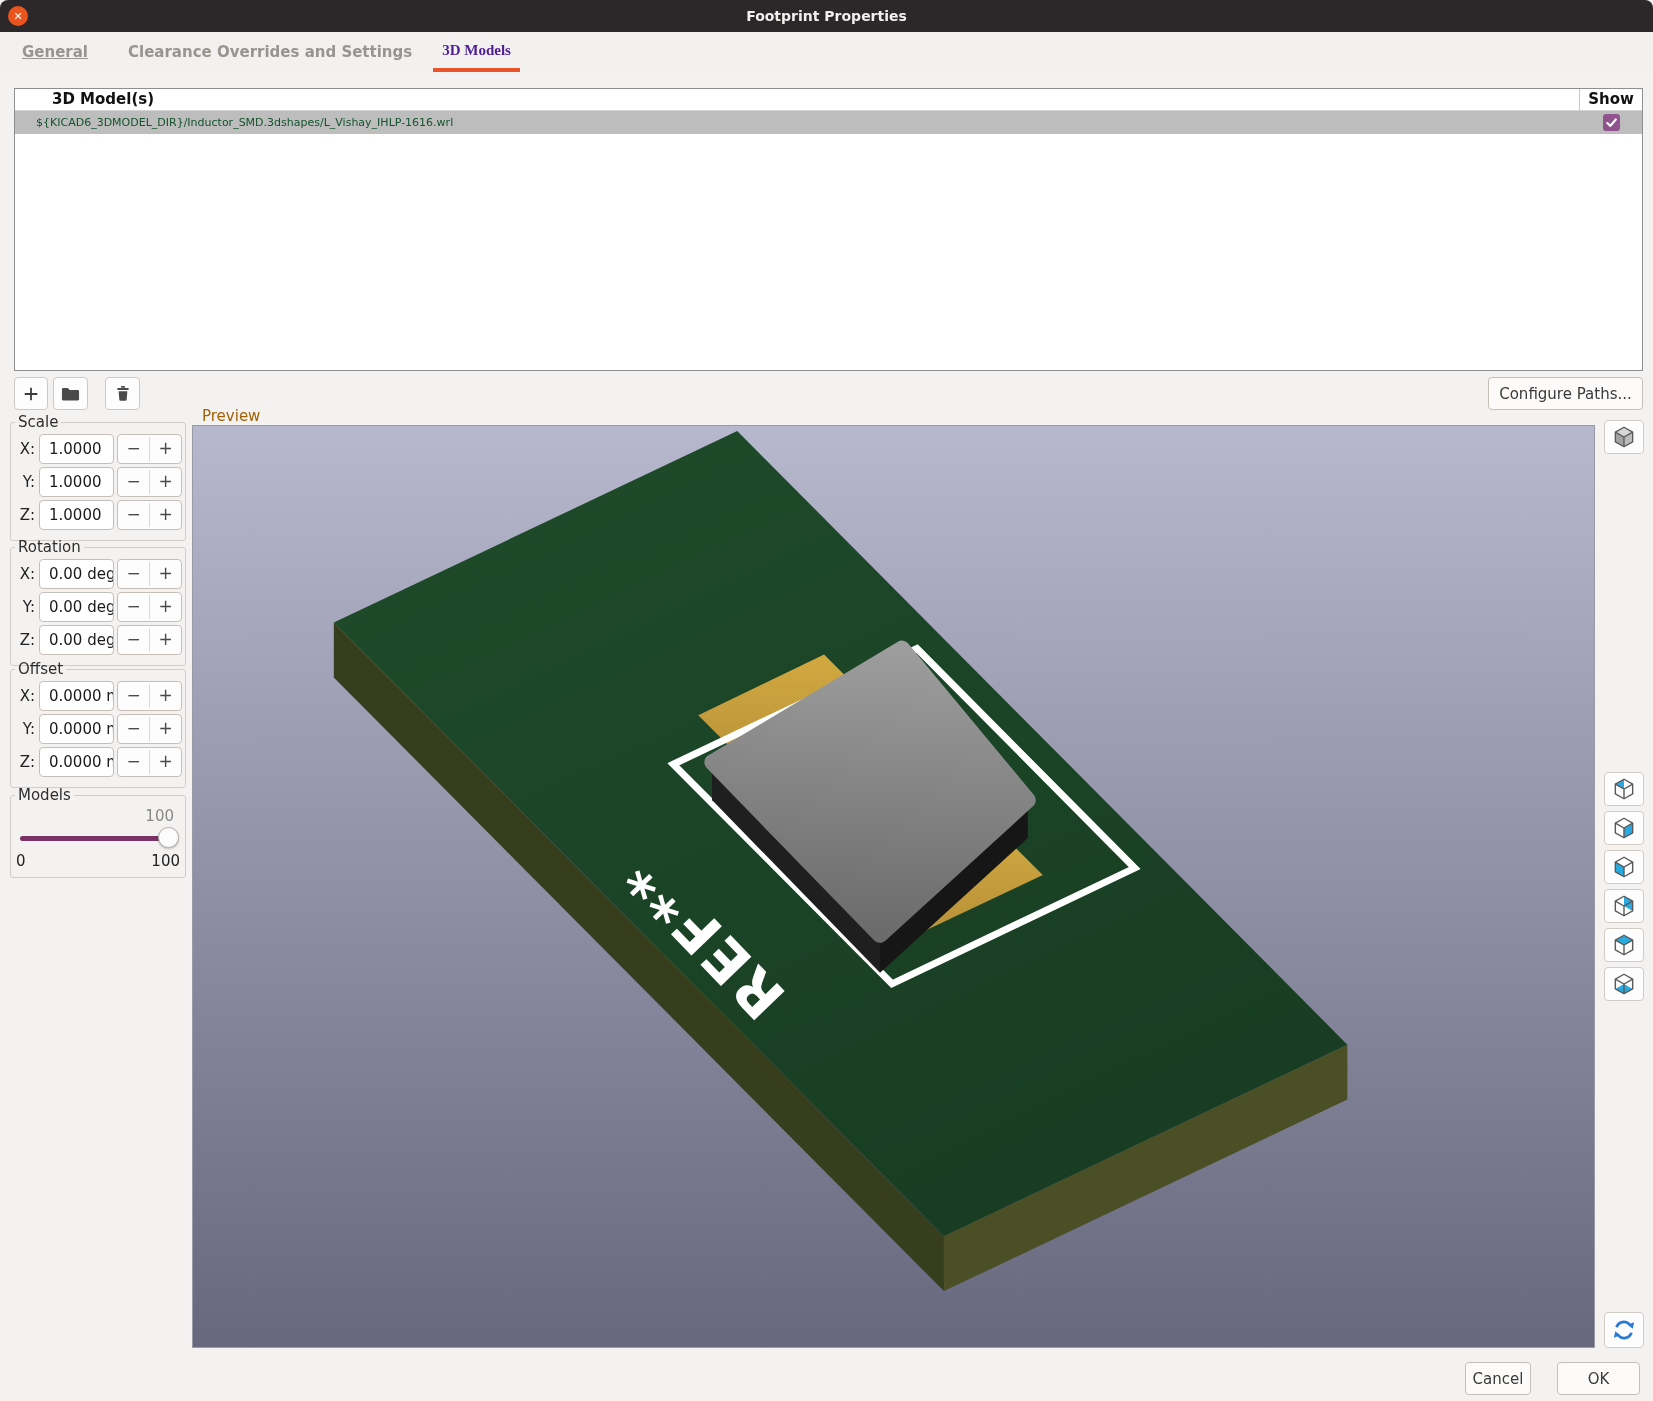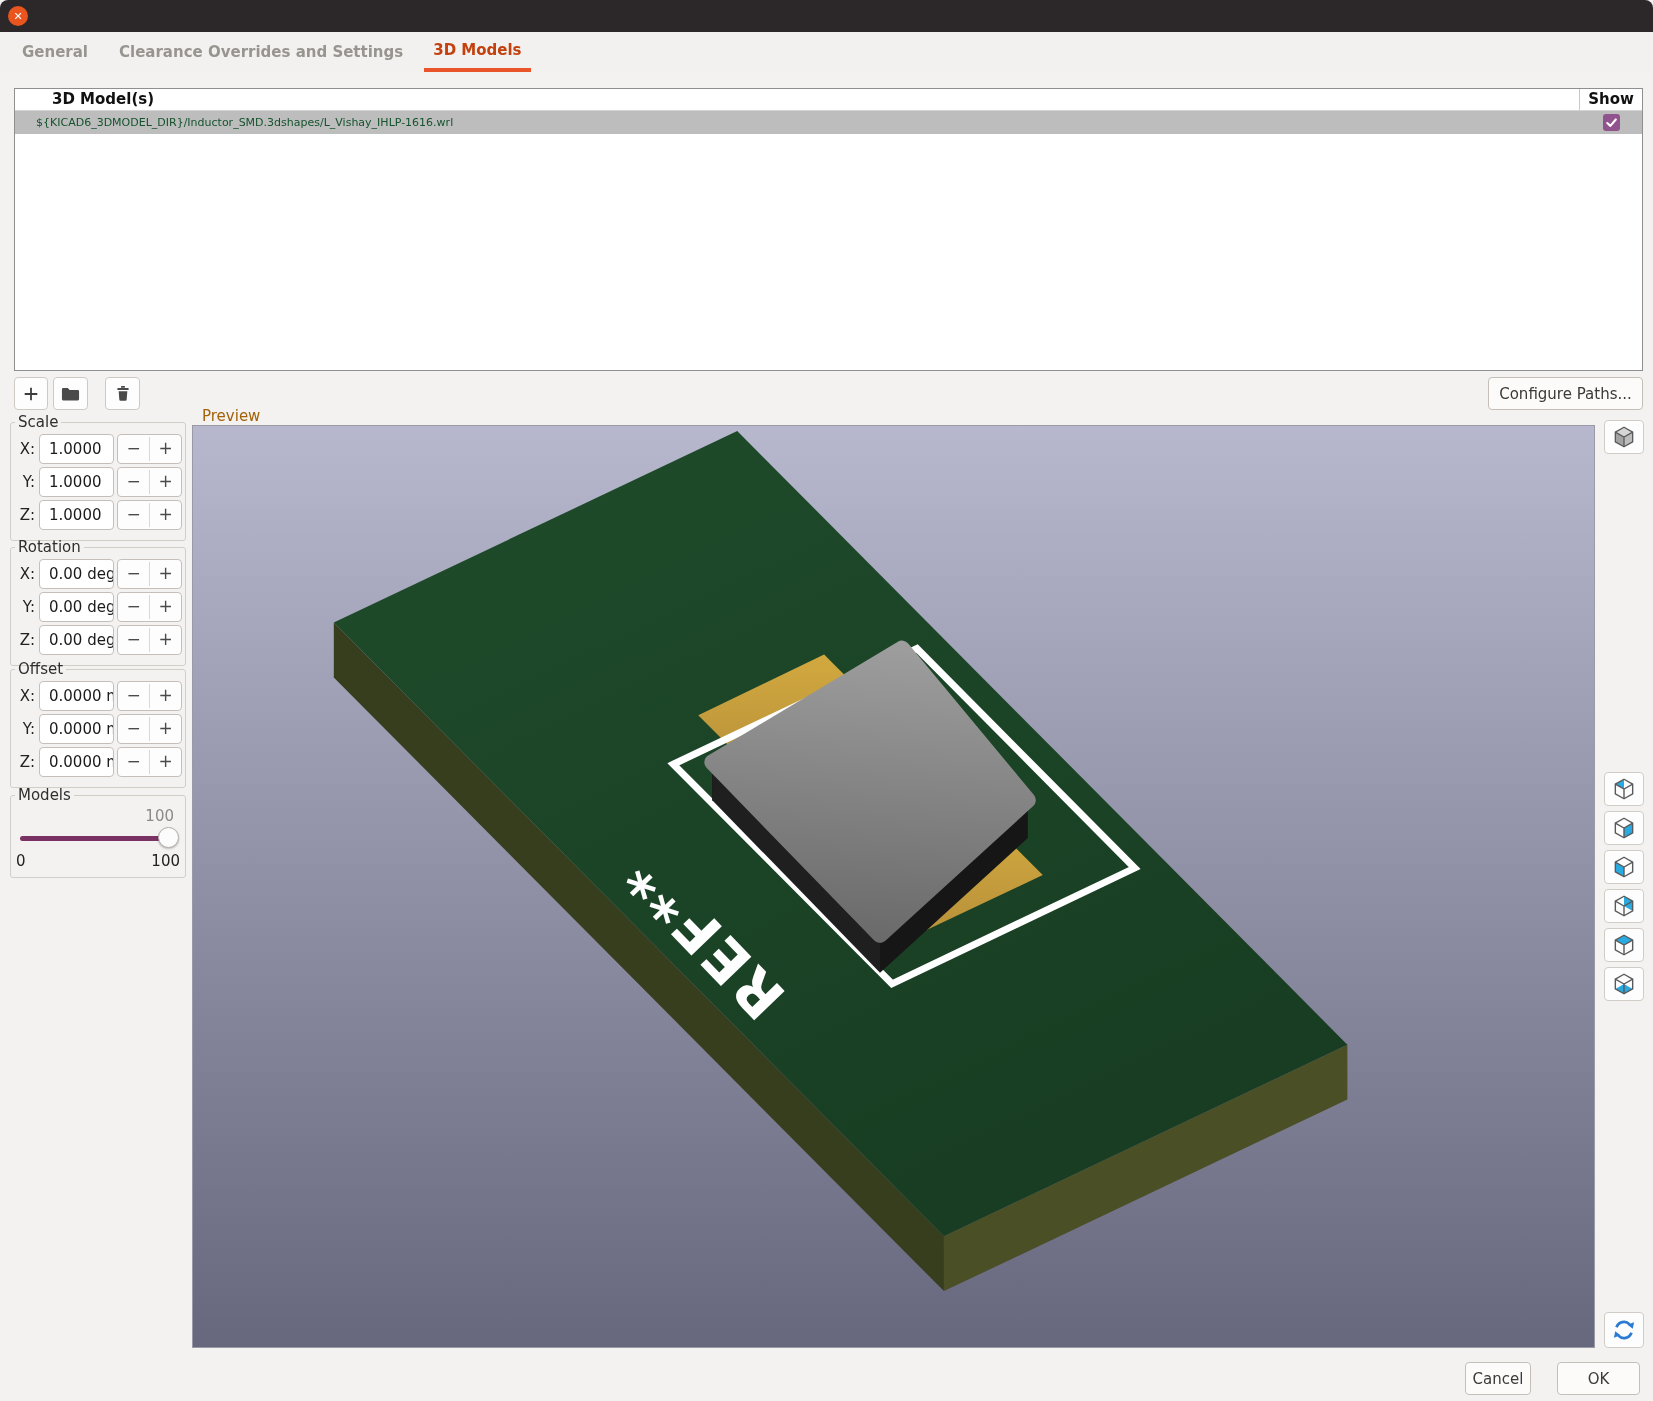--- a/index.html
+++ b/index.html
@@ -9,23 +9,23 @@
   .titlebar { position:absolute; left:0; top:0; width:1653px; height:32px; background:#2c2728;
               border-radius:8px 8px 0 0; display:flex; align-items:center; }
   .close-btn { position:absolute; left:8px; top:6px; width:20px; height:20px; border-radius:50%;
                background:#e9541f; color:#fff; font-size:11px; font-weight:bold; display:flex;
                align-items:center; justify-content:center; cursor:pointer; }
   .win-title { width:100%; text-align:center; color:#f2f0ef; font-size:14px; font-weight:bold; }
 
   .tabbar { position:absolute; left:0; top:32px; width:1653px; height:40px; background:#f3f1f0;
             display:flex; align-items:stretch; padding-left:22px; }
   .tab { display:flex; align-items:center; font-size:15px; font-weight:bold; color:#98948f; cursor:pointer; }
-  .tab.t1 { margin-right:31px; }
+  .tab.t1 { margin-right:40px;text-decoration:underline; }
   .tab.t2 { margin-right:21px; }
-  .tab.active { color:#c2410c; padding:0 9px; border-bottom:4px solid #e9542b; }
+  .tab.active { color:#4c1d95; padding:0 9px; border-bottom:4px solid #e9542b;font-family:Liberation Serif, serif; }
 
   .model-table { position:absolute; left:14px; top:88px; width:1629px; height:283px; background:#fff;
                  border:1px solid #8f8f8f; }
   .mt-header { display:flex; height:22px; border-bottom:1px solid #d4d4d4; font-size:15px; font-weight:bold; color:#111; }
   .mt-h-model { flex:1; padding-left:37px; line-height:21px; border-right:1px solid #c9c9c9; }
   .mt-h-show { width:62px; text-align:center; line-height:21px; }
   .mt-row { display:flex; height:23px; background:#bdbdbd; align-items:center; cursor:pointer; }
   .mt-row-path { flex:1; padding-left:21px; color:#14532d; font-size:11px; white-space:nowrap; overflow:hidden; }
   .mt-row-show { width:62px; display:flex; justify-content:center; }
   .checkbox { width:17px; height:17px; border-radius:3px; background:#91538d; display:flex;
@@ -72,20 +72,21 @@
   .btn-cancel { position:absolute; left:1465px; top:1362px; width:66px; height:33px; }
   .btn-ok { position:absolute; left:1557px; top:1362px; width:83px; height:33px; }
 </style>
 </head>
 <body>
 
 <div class="titlebar">
   <div class="close-btn">
     <span>✕</span>
   </div>
+  <div class="win-title">Footprint Properties</div>
 </div>
 
 <div class="tabbar">
   <div class="tab t1">General</div>
   <div class="tab t2">Clearance Overrides and Settings</div>
   <div class="tab active">3D Models</div>
 </div>
 
 <div class="model-table">
   <div class="mt-header">

